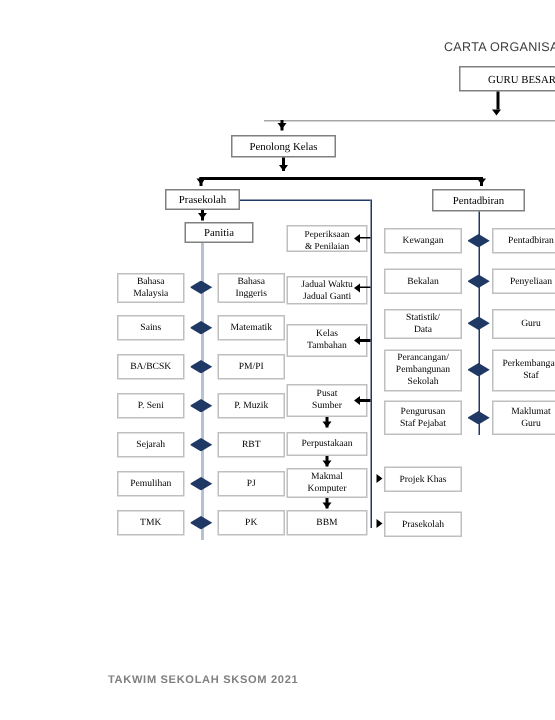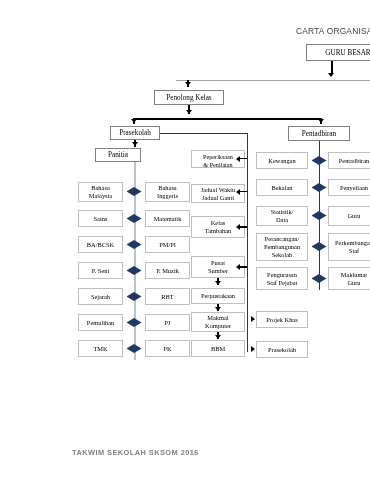--- a/index.html
+++ b/index.html
@@ -159,21 +159,21 @@
   <div class="arrow-down" style="left:317.6px; top:119px;"></div>
 
   <div class="box head dark" style="left:110px; top:126px; width:50px; height:14px;">Prasekolah</div>
 
   <div class="hline navy" style="left:160px; top:132.5px; width:87px; height:1px;"></div>
   <div class="vline navy" style="left:246.5px; top:132.5px; width:1px; height:219px;"></div>
 
   <div class="stem" style="left:134px; top:140px; height:7px;"></div>
   <div class="arrow-down" style="left:131.6px; top:142px;"></div>
 
-  <div class="box head dark" style="left:95px; top:148px; width:46px; height:14px;">Panitia</div>
+  <div class="box head dark" style="left:123px; top:148px; width:46px; height:14px;">Panitia</div>
 
   <div class="vline spine" style="left:133.5px; top:162px; width:2px; height:198px;"></div>
 
   <div class="box head" style="left:288px; top:126px; width:62px; height:15px;">Pentadbiran</div>
 
   <div class="vline navy" style="left:318.5px; top:141px; width:1.4px; height:11px;"></div>
 
   <div>
 
     <div class="box" style="left:78px; top:182px; width:45px; height:20px;">Bahasa
@@ -276,15 +276,15 @@
   <div class="vline navy" style="left:318.5px; top:152px; width:1.4px; height:138px;"></div>
 
   <div>
     <div class="arrow-right" style="left:251px; top:315.5px;"></div>
     <div class="box" style="left:256px; top:311px; width:52px; height:17px;">Projek Khas</div>
 
     <div class="arrow-right" style="left:251px; top:345.5px;"></div>
     <div class="box" style="left:256px; top:341px; width:52px; height:17px;">Prasekolah</div>
   </div>
 
-  <div id="footer-title">TAKWIM SEKOLAH SKSOM 2016</div>
+  <div id="footer-title">TAKWIM SEKOLAH SKSOM 2021</div>
 
 </div>
 
 </body></html>

